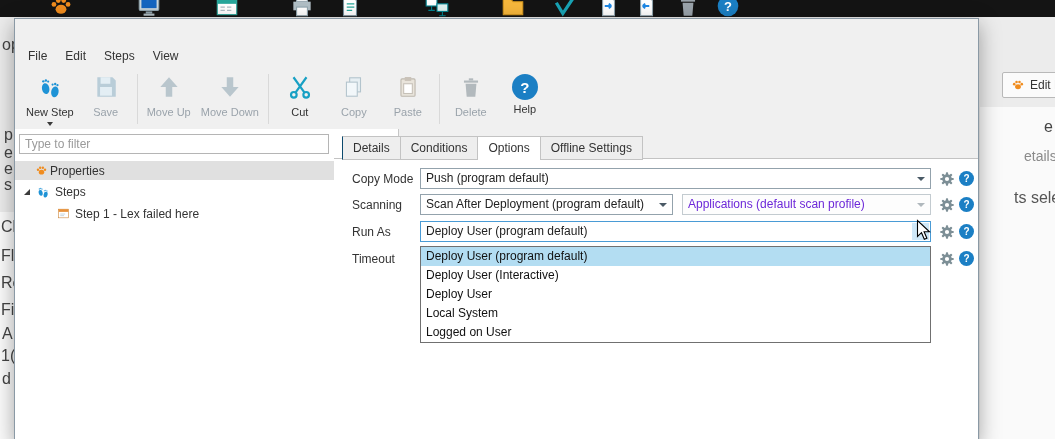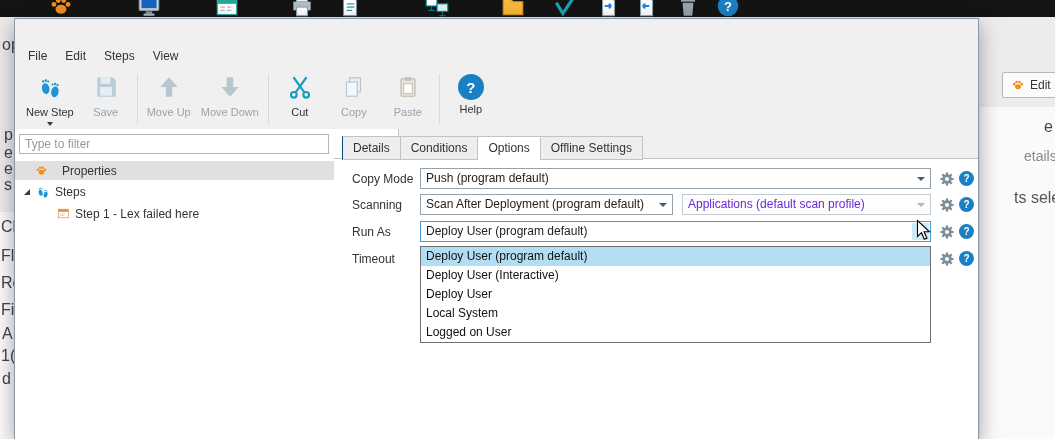--- a/index.html
+++ b/index.html
@@ -268,20 +268,28 @@
       <div class="tbtn">
         <span><svg viewBox="0 0 24 24" width="26" height="26">
               <rect x="5.5" y="4.5" width="13" height="16" rx="1" fill="#e9e4db" stroke="#bdb8ae"></rect>
               <rect x="9" y="2.8" width="6" height="3.6" fill="#c9c2b8"></rect>
               <rect x="8" y="9" width="8" height="9" fill="#fff" stroke="#c6c1b8"></rect>
             </svg></span>
         <span class="lbl dis">Paste</span>
       </div>
       <div class="tsep"></div>
       <div class="tbtn">
+        <span><svg viewBox="0 0 24 24" width="26" height="26">
+              <path fill="#b2b9bd" d="M7 9h10l-1 12H8z"></path>
+              <rect x="5.5" y="6" width="13" height="2" fill="#b2b9bd"></rect>
+              <rect x="10" y="4" width="4" height="2" fill="#b2b9bd"></rect>
+            </svg></span>
+        <span class="lbl dis">Delete</span>
+      </div>
+      <div class="tbtn">
         <span class="helpdot big">?</span>
         <span class="lbl">Help</span>
       </div>
     </div>
 
     <div class="content">
 
       <div class="left-panel">
         <input class="filter-input" type="text" placeholder="Type to filter" style="">
         <div class="tree-row row-selected" style="top:32px">
@@ -289,21 +297,21 @@
             <svg viewBox="0 0 24 24" width="13" height="13">
                 <g fill="#f08c1e">
                   <ellipse cx="12" cy="15" rx="5" ry="4.2"></ellipse>
                   <circle cx="5.5" cy="10.5" r="2.2"></circle>
                   <circle cx="9.5" cy="7" r="2.2"></circle>
                   <circle cx="14.5" cy="7" r="2.2"></circle>
                   <circle cx="18.5" cy="10.5" r="2.2"></circle>
                 </g>
               </svg>
           </span>
-          <span style="margin-left:14px">Properties</span>
+          <span style="margin-left:2px">Properties</span>
         </div>
         <div class="tree-row" style="top:53px">
           <span class="expander" style="margin-left:9px"></span>
           <span style="margin-left:6px;display:inline-flex">
             <svg viewBox="0 0 24 24" width="14" height="14">
                 <g fill="#1e93d6">
                   <ellipse cx="8" cy="13.5" rx="3.4" ry="5" transform="rotate(-12 8 13.5)"></ellipse>
                   <circle cx="5.8" cy="6.8" r="1.1"></circle>
                   <circle cx="8.2" cy="6" r="1.1"></circle>
                   <circle cx="10.3" cy="7" r="1"></circle>

